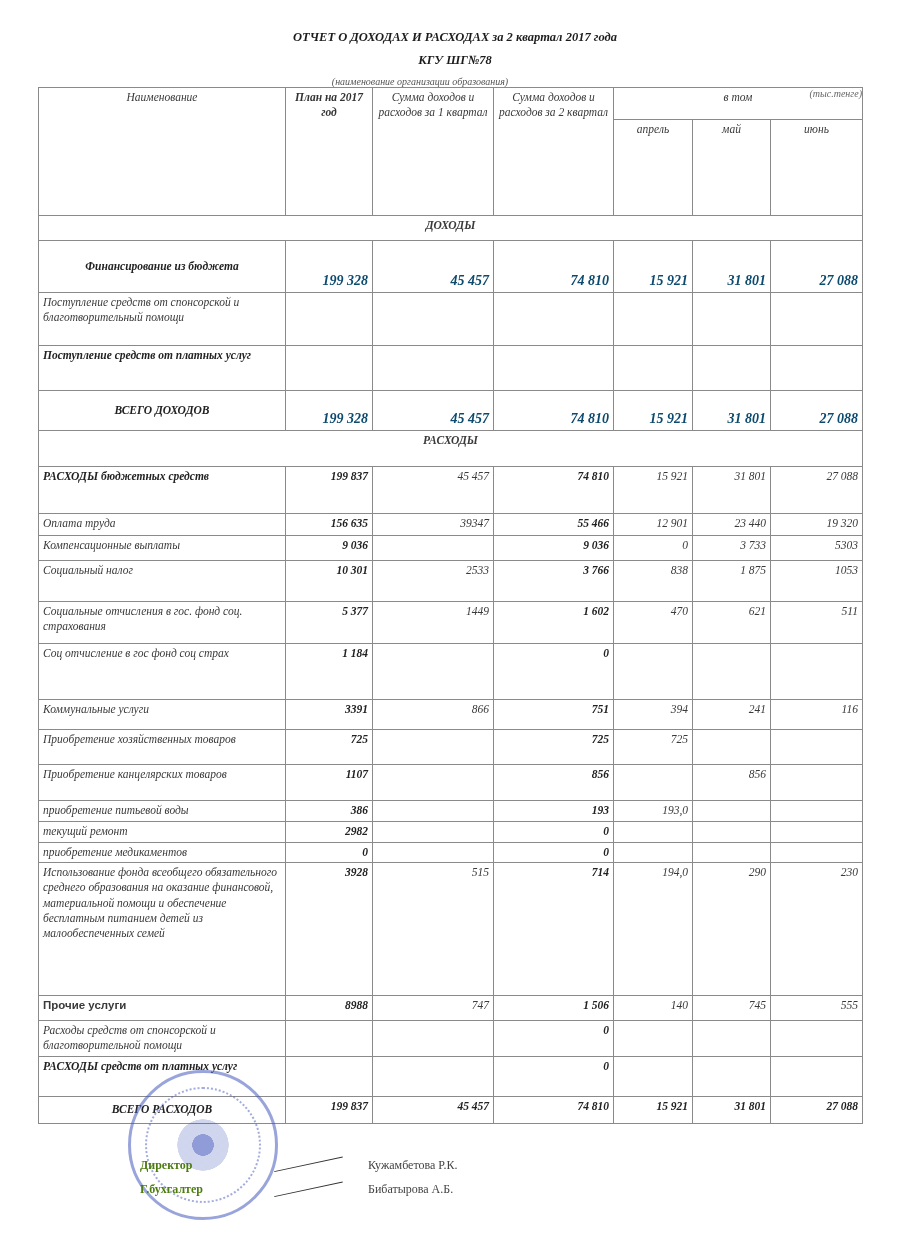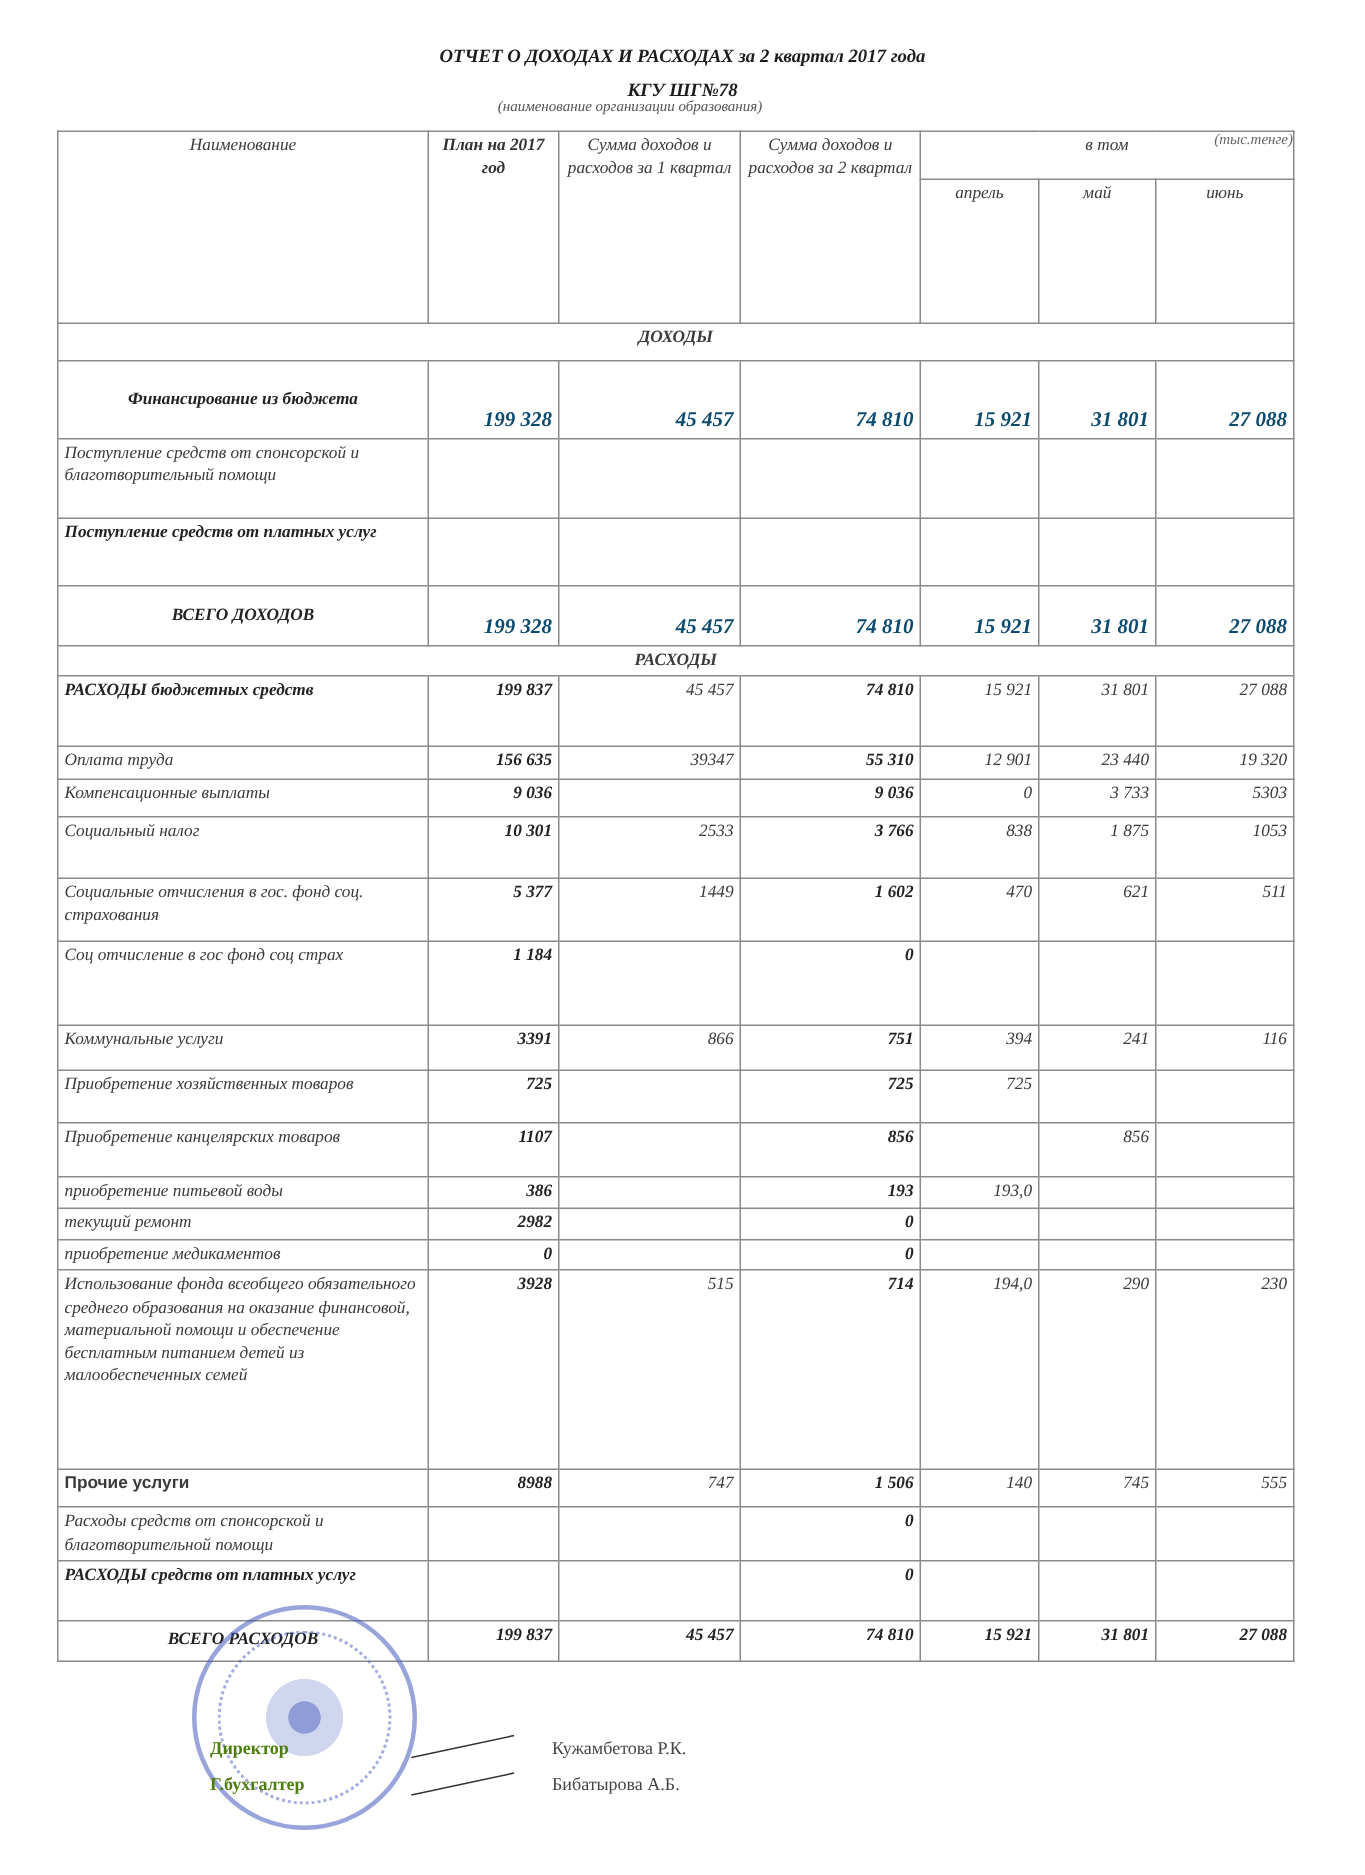--- a/index.html
+++ b/index.html
@@ -2,21 +2,21 @@
 <html><head>
 <meta charset="utf-8">
 <style>
   html, body { margin: 0; padding: 0; background: #fff; }
   body { width: 910px; height: 1250px; position: relative; overflow: hidden;
          font-family: "Liberation Serif", "DejaVu Serif", serif; color: #2a2a2a; }
   .title { position: absolute; left: 0; width: 910px; text-align: center;
            font-style: italic; font-weight: bold; font-size: 12.5px; color: #1c1c1c; }
   .title1 { top: 30px; }
   .title2 { top: 53px; }
-  .subtitle { position: absolute; top: 66px; left: 250px; width: 340px; text-align: center;
+  .subtitle { position: absolute; top: 76px; left: 250px; width: 340px; text-align: center;
               font-style: italic; font-size: 10px; color: #555; }
   .units { position: absolute; top: 88px; right: 48px; font-style: italic; font-size: 10px; color: #666; }
 
   table.report { position: absolute; left: 38px; top: 87px; width: 824px;
                  border-collapse: collapse; table-layout: fixed; }
   table.report td { border: 1.5px solid #8a8a8a; padding: 2px 4px; vertical-align: top;
                     font-style: italic; font-size: 11.5px; color: #3a3a3a; line-height: 1.32; }
   .hdr td { text-align: center; vertical-align: middle; color: #555; font-size: 11px; }
   .hdr td.bold { font-weight: bold; color: #333; }
   .section td { text-align: center; font-weight: bold; font-size: 12px; color: #222; padding: 3px; }
@@ -101,37 +101,37 @@
       </tr>
       <tr style="height: 40px;">
         <td class="name bold center">ВСЕГО ДОХОДОВ</td>
         <td class="num big">199 328</td>
         <td class="num big">45 457</td>
         <td class="num big">74 810</td>
         <td class="num big">15 921</td>
         <td class="num big">31 801</td>
         <td class="num big">27 088</td>
       </tr>
-      <tr class="section" style="height: 20px; margin-left: 16px;">
+      <tr class="section" style="height: 36px; margin-left: 16px;">
         <td colspan="7">РАСХОДЫ</td>
       </tr>
       <tr style="height: 47px;">
         <td class="name bold">РАСХОДЫ бюджетных средств</td>
         <td class="num bold">199 837</td>
         <td class="num">45 457</td>
         <td class="num bold">74 810</td>
         <td class="num">15 921</td>
         <td class="num">31 801</td>
         <td class="num">27 088</td>
       </tr>
       <tr style="height: 22px;">
         <td class="name">Оплата труда</td>
         <td class="num bold">156 635</td>
         <td class="num">39347</td>
-        <td class="num bold">55 310</td>
+        <td class="num bold">55 466</td>
         <td class="num">12 901</td>
         <td class="num">23 440</td>
         <td class="num">19 320</td>
       </tr>
       <tr style="height: 25px;">
         <td class="name">Компенсационные выплаты</td>
         <td class="num bold">9 036</td>
         <td class="num"></td>
         <td class="num bold">9 036</td>
         <td class="num">0</td>

